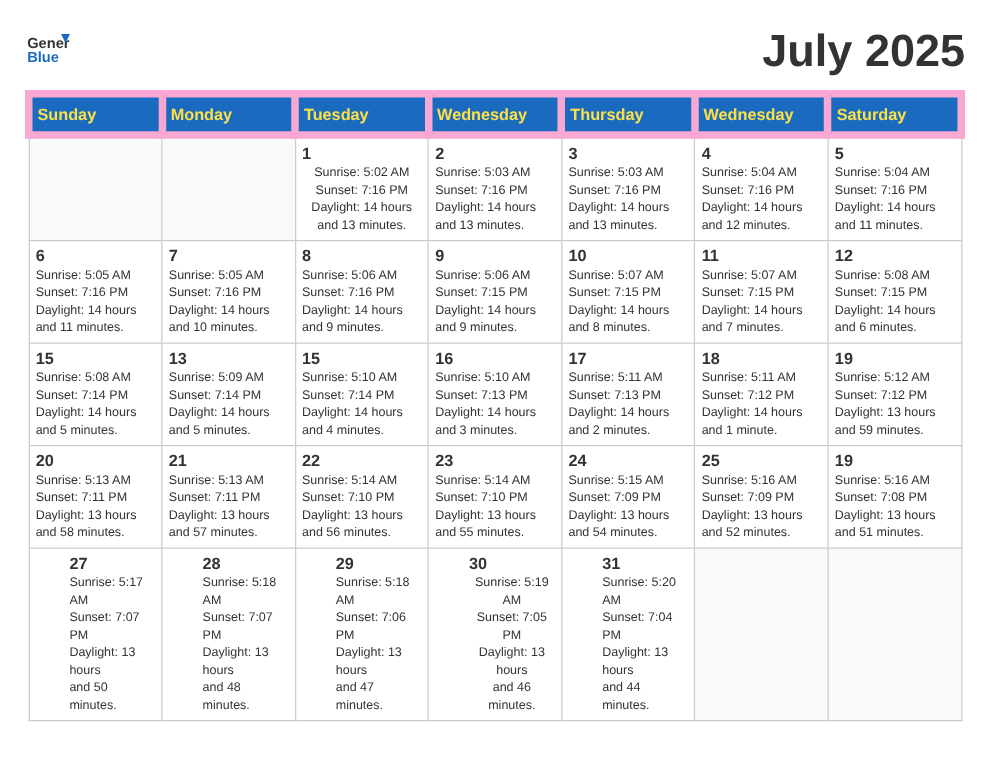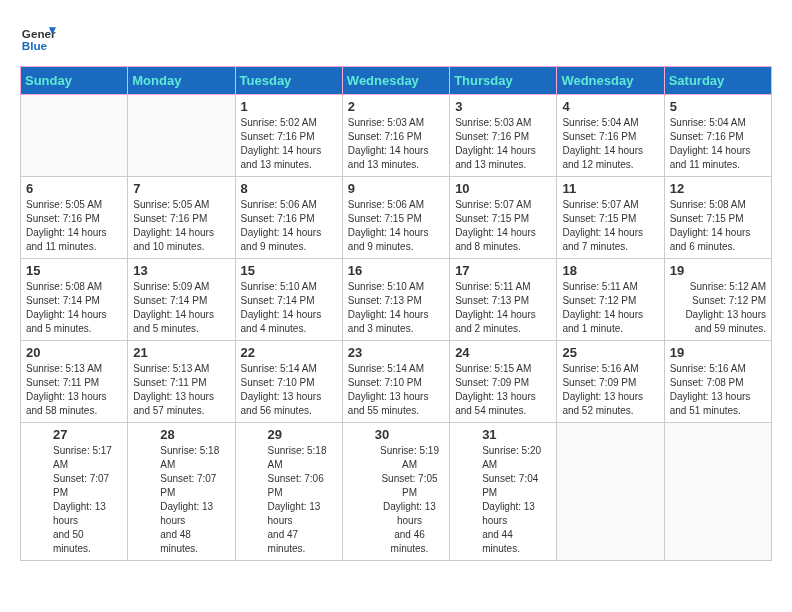--- a/index.html
+++ b/index.html
@@ -37,25 +37,25 @@
       font-size: 14px;
       color: #555;
     }
     .calendar {
       width: 100%;
       border-collapse: collapse;
       border: 1px solid #ccc;
     }
     .calendar th {
       background: #1a6bbf;
-      color: #5eead4;
+      color: #fde047;
       padding: 6px 4px;
       font-size: 13px;
       text-align: left;
-      border: 1px solid #f9a8d4;
+      border: 6px solid #f9a8d4;
     }
     .calendar td {
       border: 1px solid #ccc;
       vertical-align: top;
       padding: 4px 5px;
       width: calc(100% / 7);
       min-height: 80px;
       font-size: 10.5px;
       color: #333;
       background: #fff;
@@ -83,20 +83,21 @@
 
 <div class="header">
   <div class="logo">
     <svg class="logo-icon" viewBox="0 0 40 40">
       <text x="2" y="20" font-size="13" font-weight="bold" fill="#333">General</text>
       <text x="2" y="33" font-size="13" font-weight="bold" fill="#1a6bbf">Blue</text>
       <polygon points="32,8 40,8 36,16" fill="#1a6bbf"></polygon>
     </svg>
   </div>
   <div class="title-section">
+    <div class="month-title">July 2025</div>
   </div>
 </div>
 
 <table class="calendar">
   <thead>
     <tr>
     <th>Sunday</th>
         <th>Monday</th>
         <th>Tuesday</th>
         <th>Wednesday</th>
@@ -104,21 +105,21 @@
         <th>Wednesday</th>
         <th>Saturday</th>
       </tr>
   </thead>
   <tbody id="calendar-body">
   <tr>
         <td class="empty"></td>
         <td class="empty"></td>
         <td>
           <div class="day-num">1</div>
-          <div class="day-info" style="white-space: pre-line;">Sunrise: 5:02 AM
+          <div class="day-info" style="white-space: pre-line; text-align: center;">Sunrise: 5:02 AM
 Sunset: 7:16 PM
 Daylight: 14 hours
 and 13 minutes.</div>
         </td>
         <td>
           <div class="day-num">2</div>
           <div class="day-info" style="white-space: pre-line;">Sunrise: 5:03 AM
 Sunset: 7:16 PM
 Daylight: 14 hours
 and 13 minutes.</div>
@@ -234,21 +235,21 @@
         </td>
         <td>
           <div class="day-num">18</div>
           <div class="day-info" style="white-space: pre-line;">Sunrise: 5:11 AM
 Sunset: 7:12 PM
 Daylight: 14 hours
 and 1 minute.</div>
         </td>
         <td>
           <div class="day-num">19</div>
-          <div class="day-info" style="white-space: pre-line; text-align: right;">Sunrise: 5:12 AM
+          <div class="day-info" style="white-space: pre-line;">Sunrise: 5:12 AM
 Sunset: 7:12 PM
 Daylight: 13 hours
 and 59 minutes.</div>
         </td>
       </tr>
       <tr>
         <td>
           <div class="day-num">20</div>
           <div class="day-info" style="white-space: pre-line;">Sunrise: 5:13 AM
 Sunset: 7:11 PM

